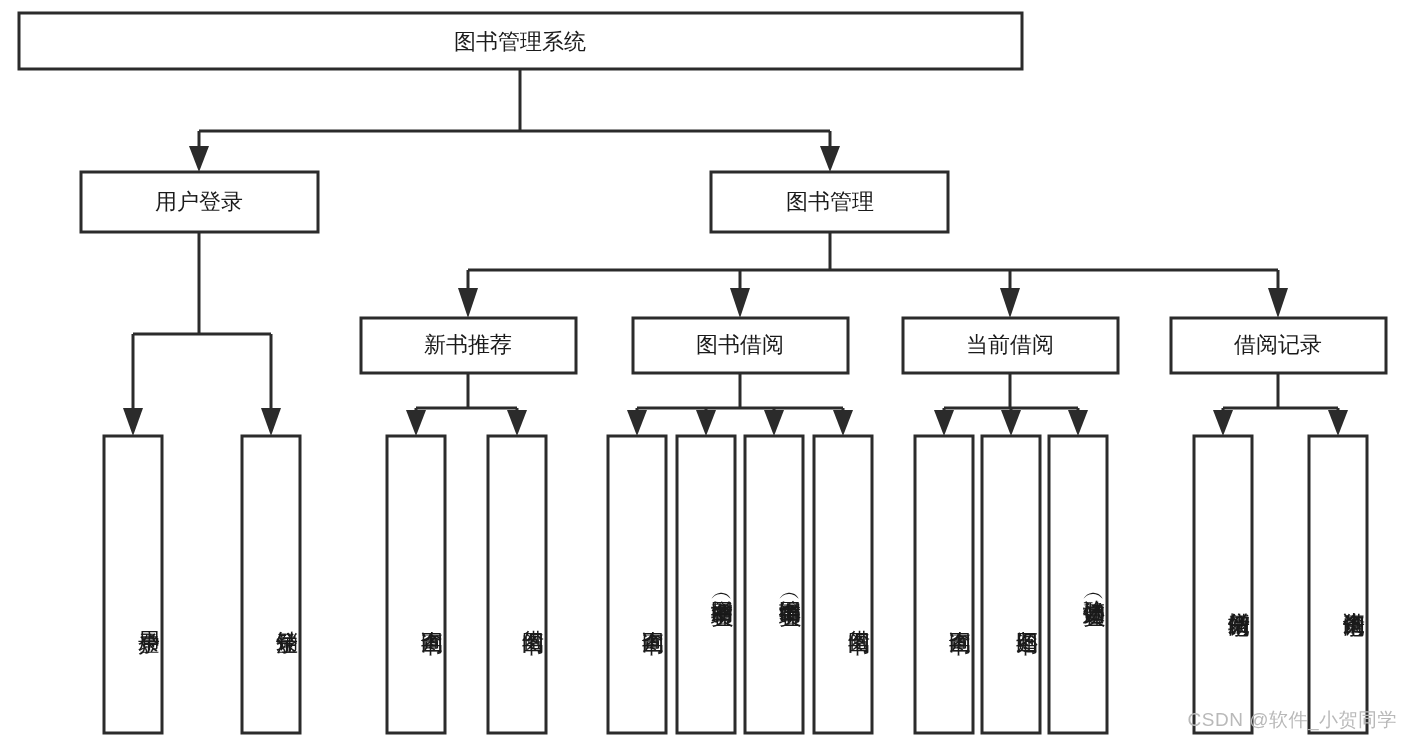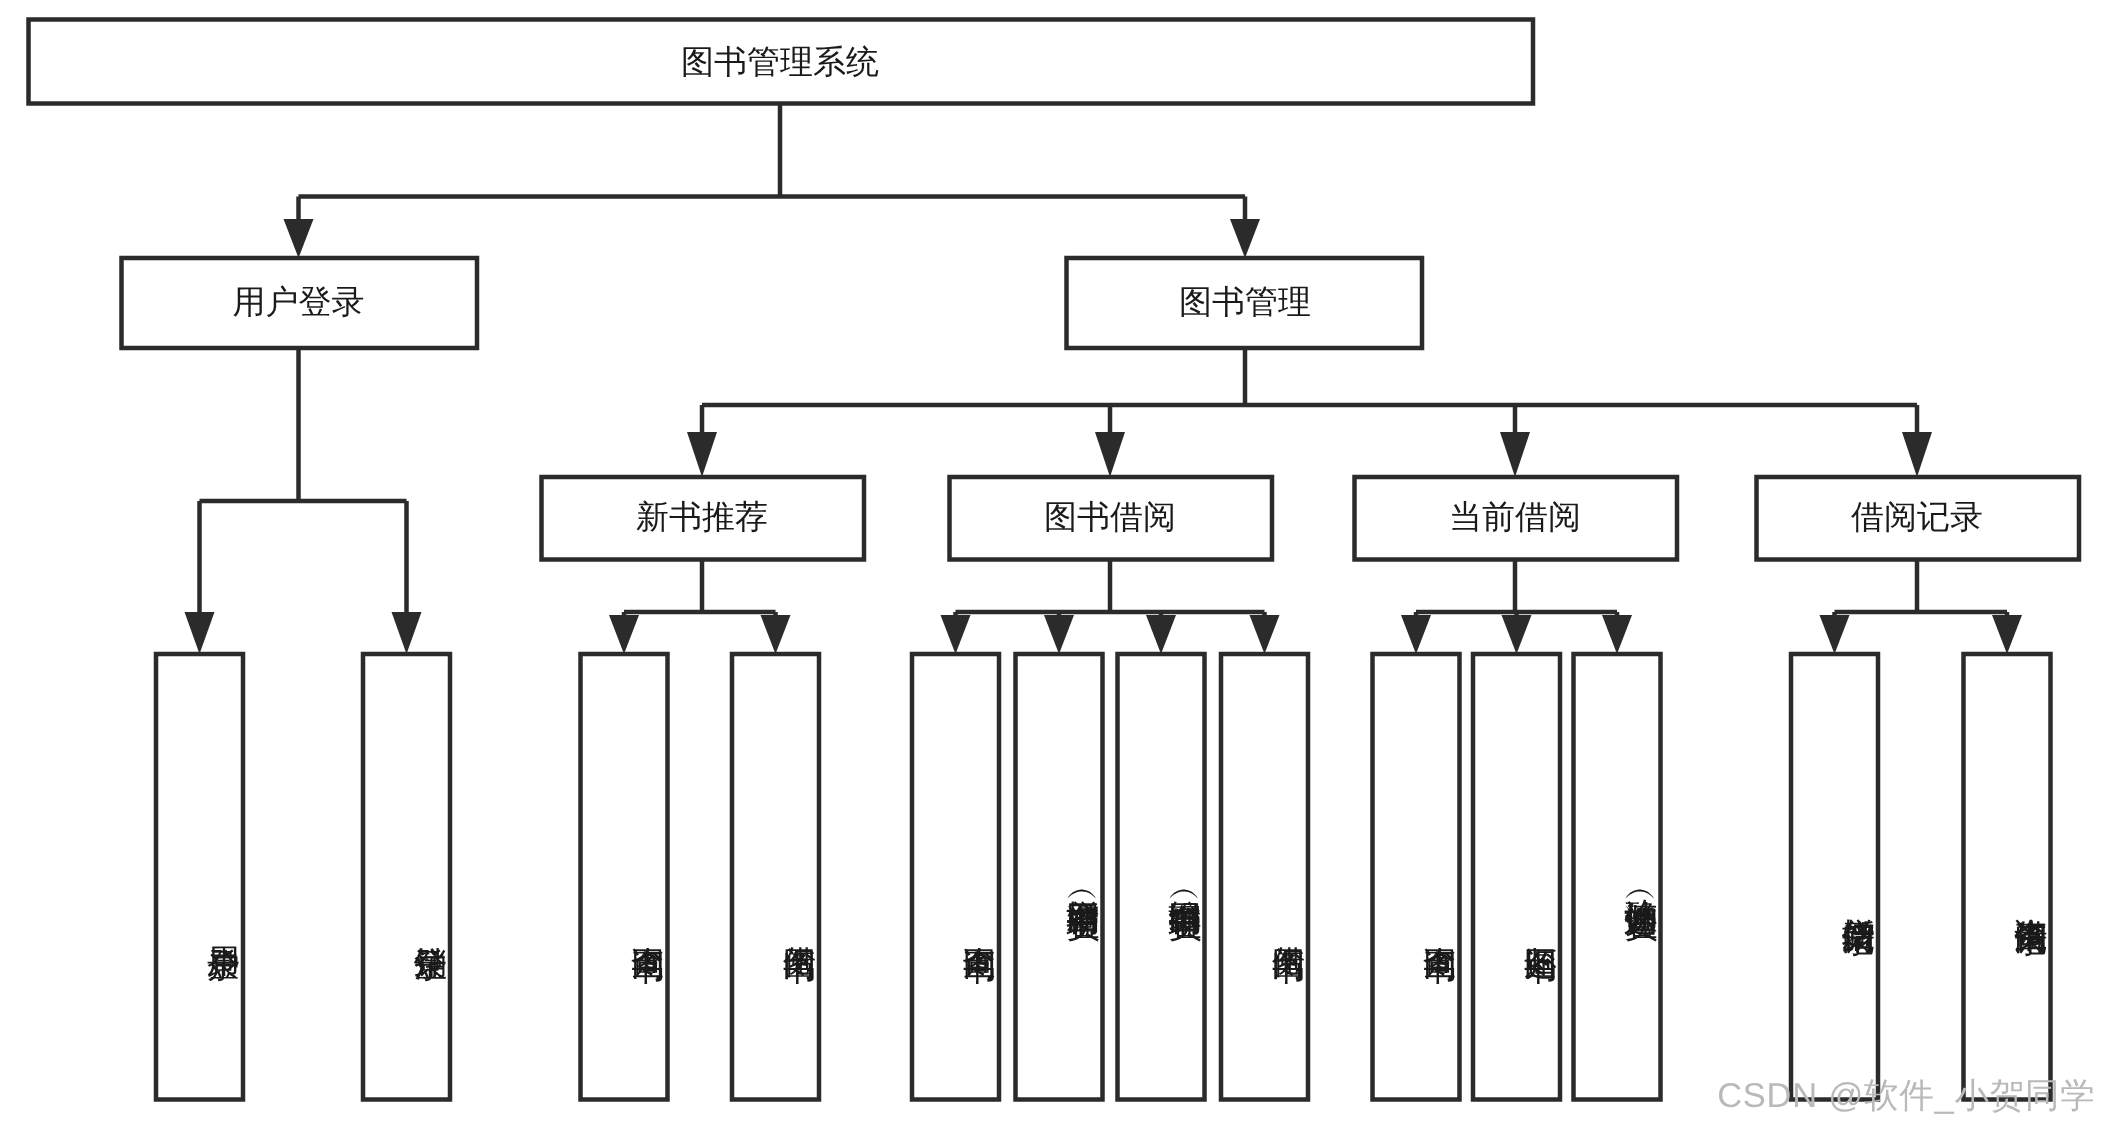--- a/index.html
+++ b/index.html
@@ -60,23 +60,23 @@
     letter-spacing: 1px;
     display: flex;
     align-items: flex-start;
     justify-content: center;
     white-space: nowrap;
     pointer-events: none;
   }
   .watermark {
     position: absolute;
     right: 8px;
-    bottom: 1px;
-    font-family: "Liberation Sans", "DejaVu Sans", sans-serif;
-    font-size: 23px;
+    bottom: 14px;
+    font-family: "Liberation Sans", "DejaVu Sans", sans-serif;
+    font-size: 19px;
     color: #b9b9b9;
     white-space: nowrap;
     letter-spacing: 0.5px;
   }
 </style>
 </head>
 <body>
 
 <div id="diagram-root">
 

